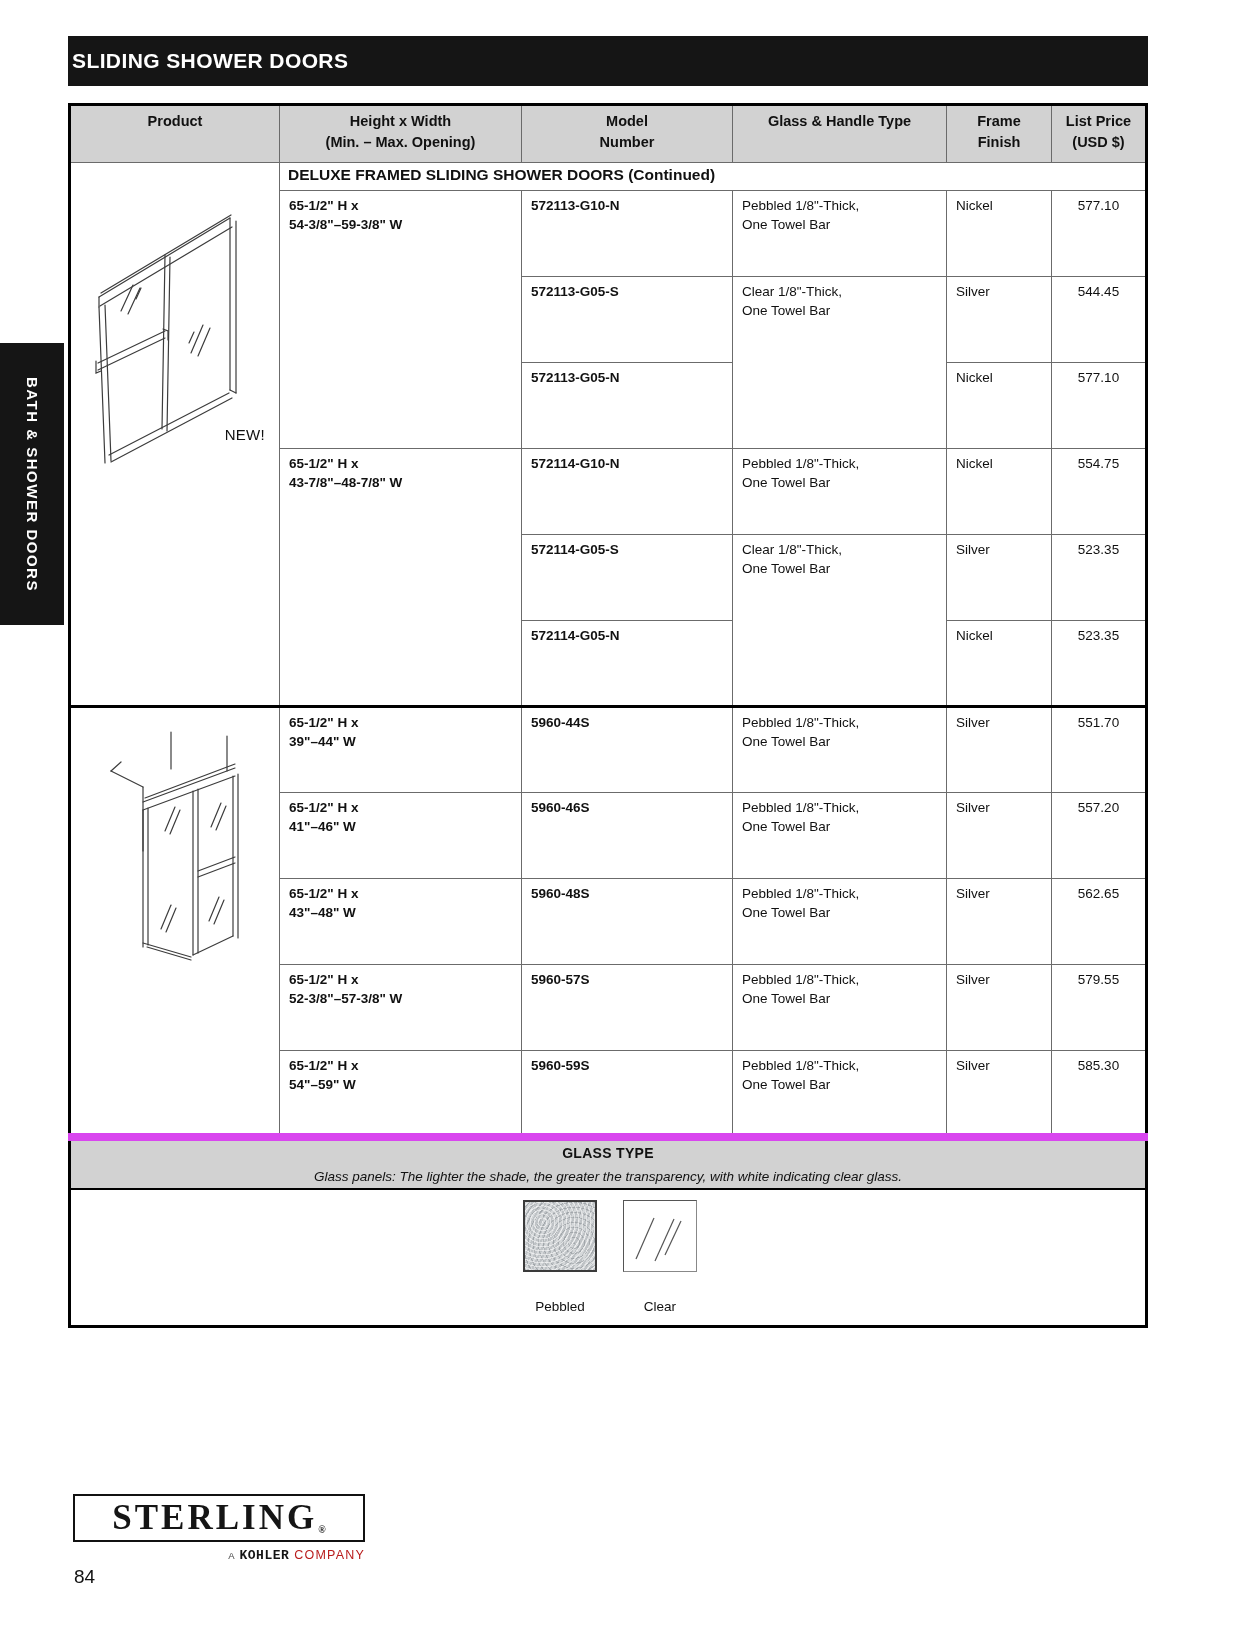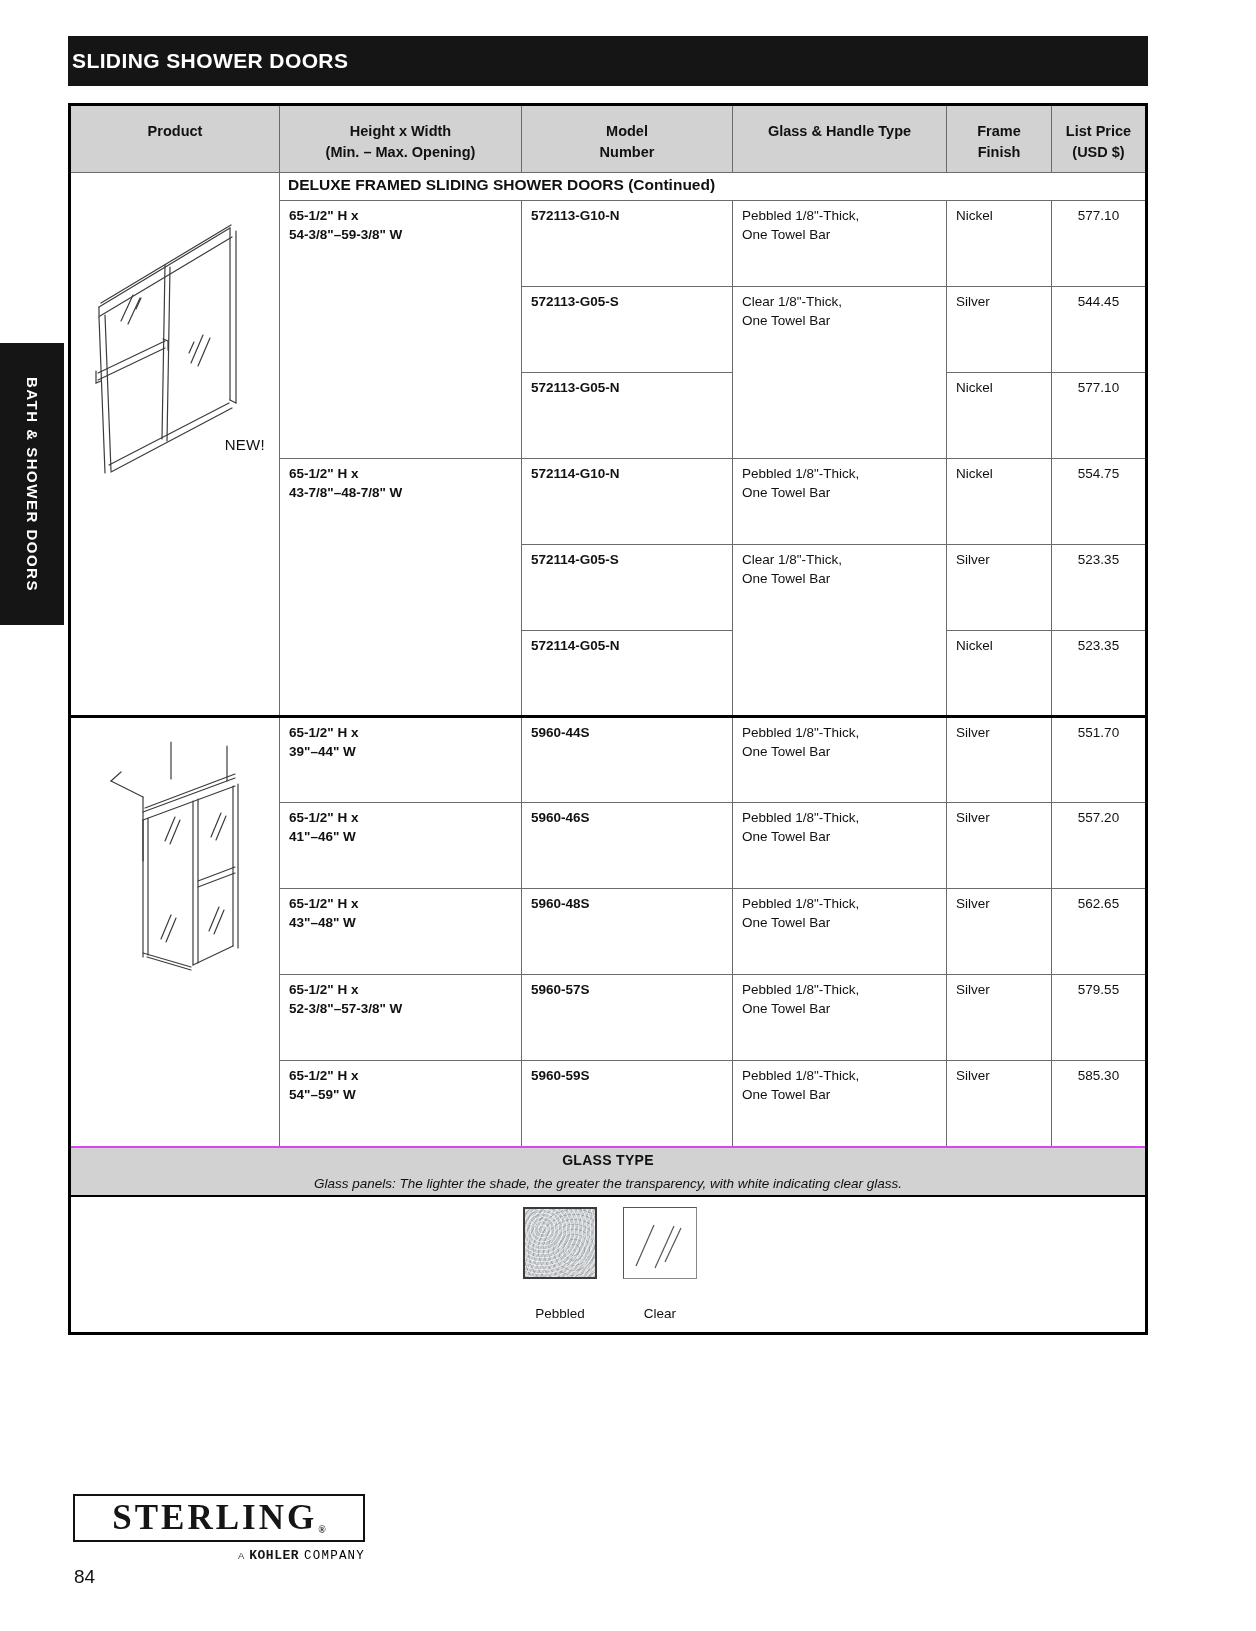--- a/index.html
+++ b/index.html
@@ -42,21 +42,21 @@
     border: 1px solid #6b6b6b;
     vertical-align: top;
     box-sizing: border-box;
   }
   thead th {
     background: #d2d2d2;
     border-bottom: 2px solid #000;
     vertical-align: bottom;
     text-align: center;
     font-size: 14.5px; font-weight: bold;
-    padding: 15px 4px 9px 4px;
+    padding: 5px 4px 9px 4px;
     white-space: pre-line; line-height: 1.45;
     height: 48px;
   }
   .section-title {
     font-weight: bold; font-size: 15.5px;
     vertical-align: middle; padding: 3px 8px;
     border-bottom: 1.5px solid #2a2a2a;
     height: 28px;
   }
   tr.dr { height: 86px; }
@@ -77,21 +77,21 @@
   .illus-1 { left: 24px; top: 30px; }
   .illus-2 { left: 38px; top: 2px; }
   .illus svg { display: block; }
   .illus path, .illus line, .illus polyline {
     fill: none; stroke: #3c3c3c; stroke-width: 1.2; stroke-linecap: round;
   }
 
   
   tr.banner td {
     background: #d2d2d2; text-align: center; vertical-align: middle;
-    border-top: 2px solid #d946ef; border-bottom: 2px solid #000;
+    border-top: 8px solid #d946ef; border-bottom: 2px solid #000;
     height: 48px; padding: 4px 0;
   }
   .banner-title { font-weight: bold; font-size: 14px; letter-spacing: 0.3px; }
   .banner-desc { font-style: italic; font-size: 13.5px; margin-top: 8px; }
 
   
   tr.swatch-row td { height: 138px; vertical-align: middle; }
   .swatch-wrap {
     display: flex; justify-content: center; align-items: flex-start; gap: 26px;
     transform: translateX(2px);
@@ -117,21 +117,21 @@
     font-family: "Liberation Serif", serif;
     font-size: 35px; font-weight: bold; letter-spacing: 3px; color: #151515;
   }
   .logo-reg { font-size: 10px; align-self: flex-end; margin: 0 0 5px 1px; letter-spacing: 0; }
   .logo-tagline {
     position: absolute; left: 73px; top: 1545px; width: 292px;
     text-align: right; color: #151515;
   }
   .tg-a { font-size: 9.5px; margin-right: 5px; color: #444; }
   .tg-k { font-weight: bold; font-size: 13px; letter-spacing: 0.5px; font-family: Liberation Mono, monospace; }
-  .tg-c { color: #000000; font-size: 12.5px; letter-spacing: 1.2px; margin-left: 5px; font-family: Liberation Mono, monospace; }
+  .tg-c { color: #b91c1c; font-size: 12.5px; letter-spacing: 1.2px; margin-left: 5px; }
 
   .page-num { position: absolute; left: 74px; top: 1566px; font-size: 19px; }
 </style>
 </head>
 <body>
 
 <div id="page">
 
   <div class="title-bar">
     <span>SLIDING SHOWER DOORS</span>

